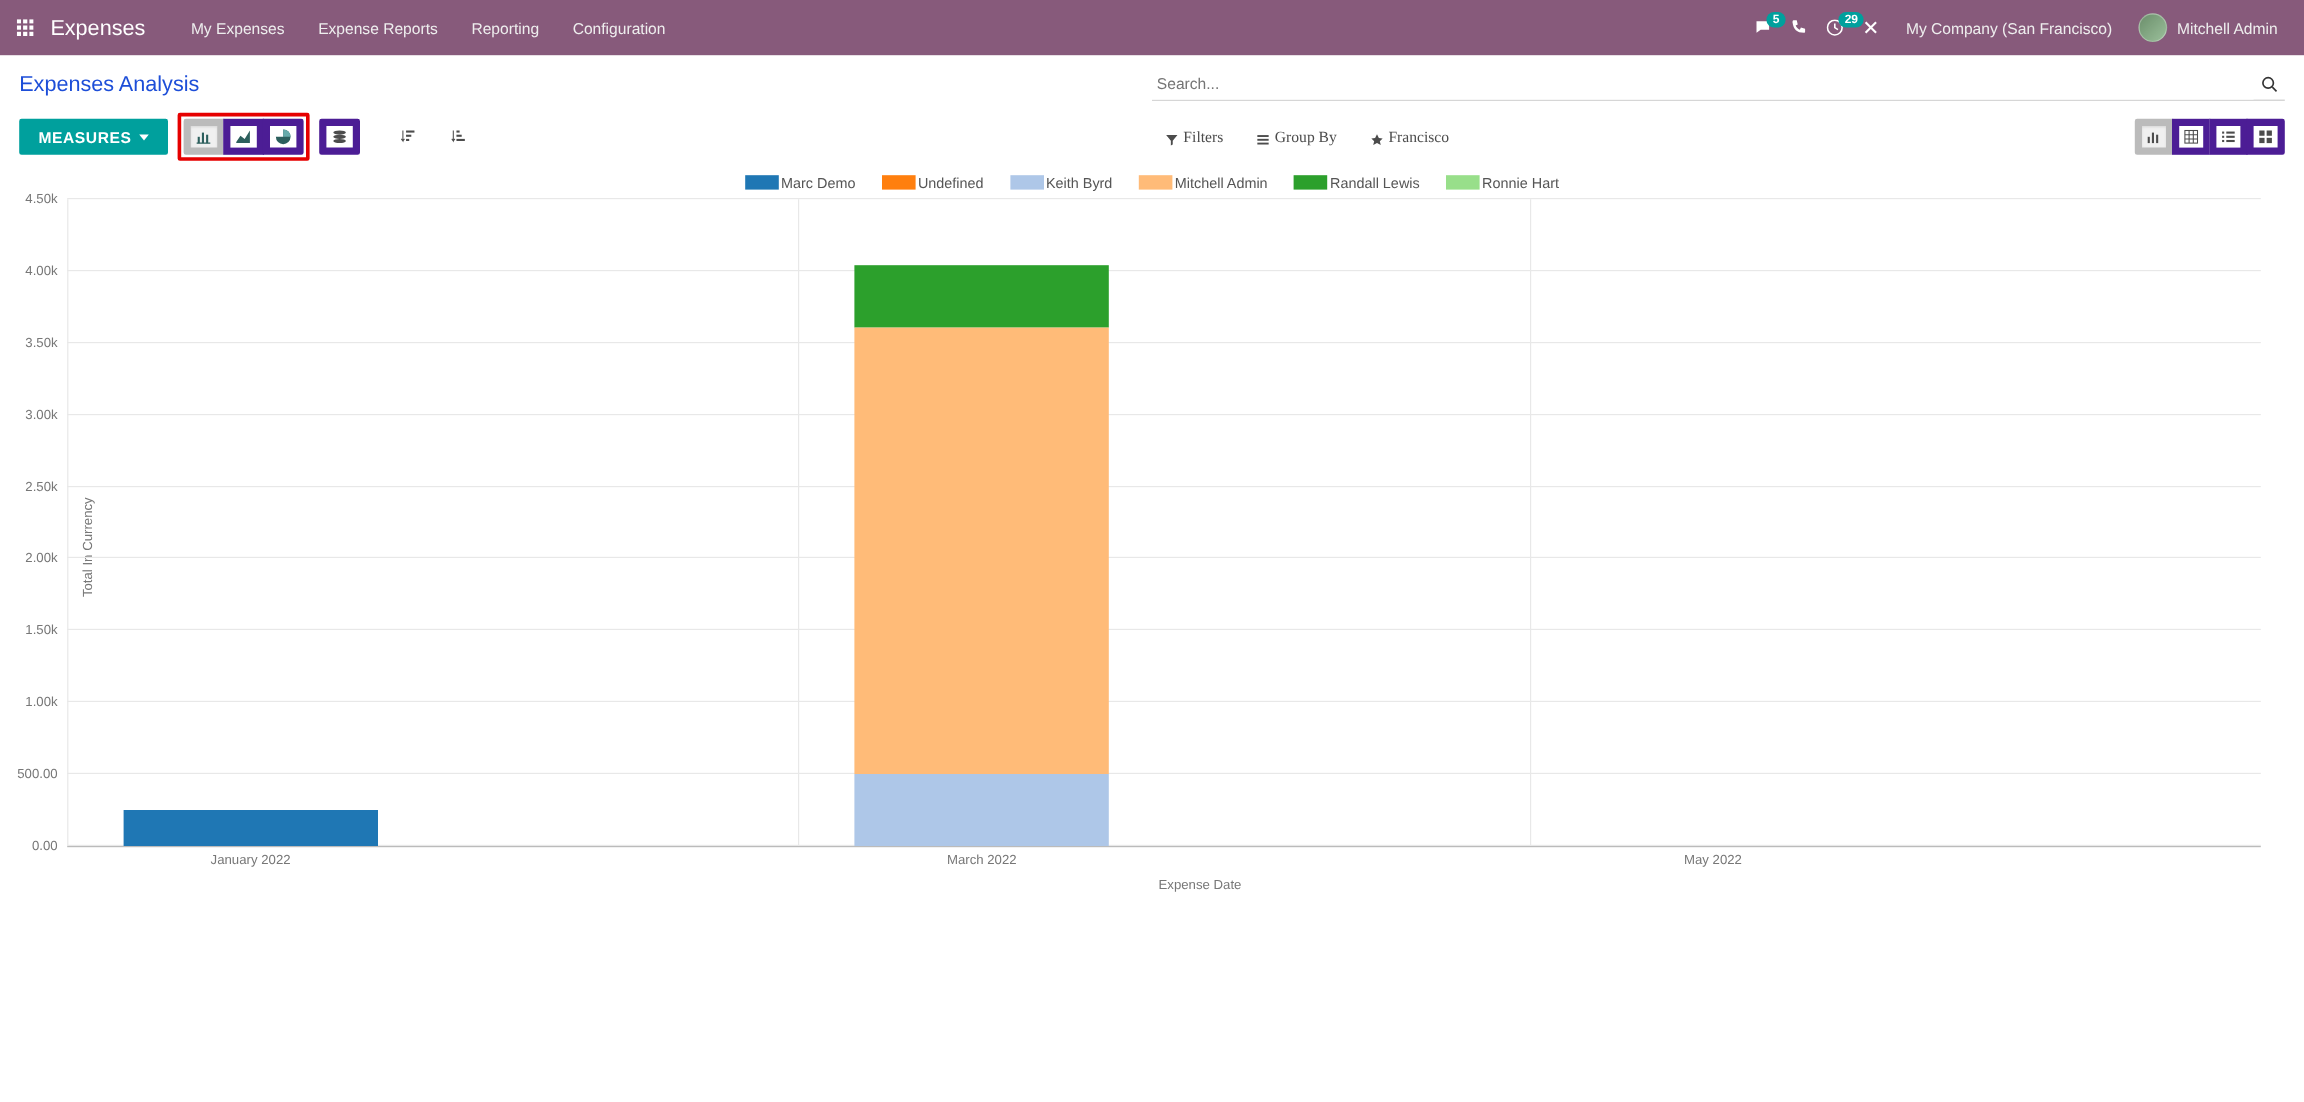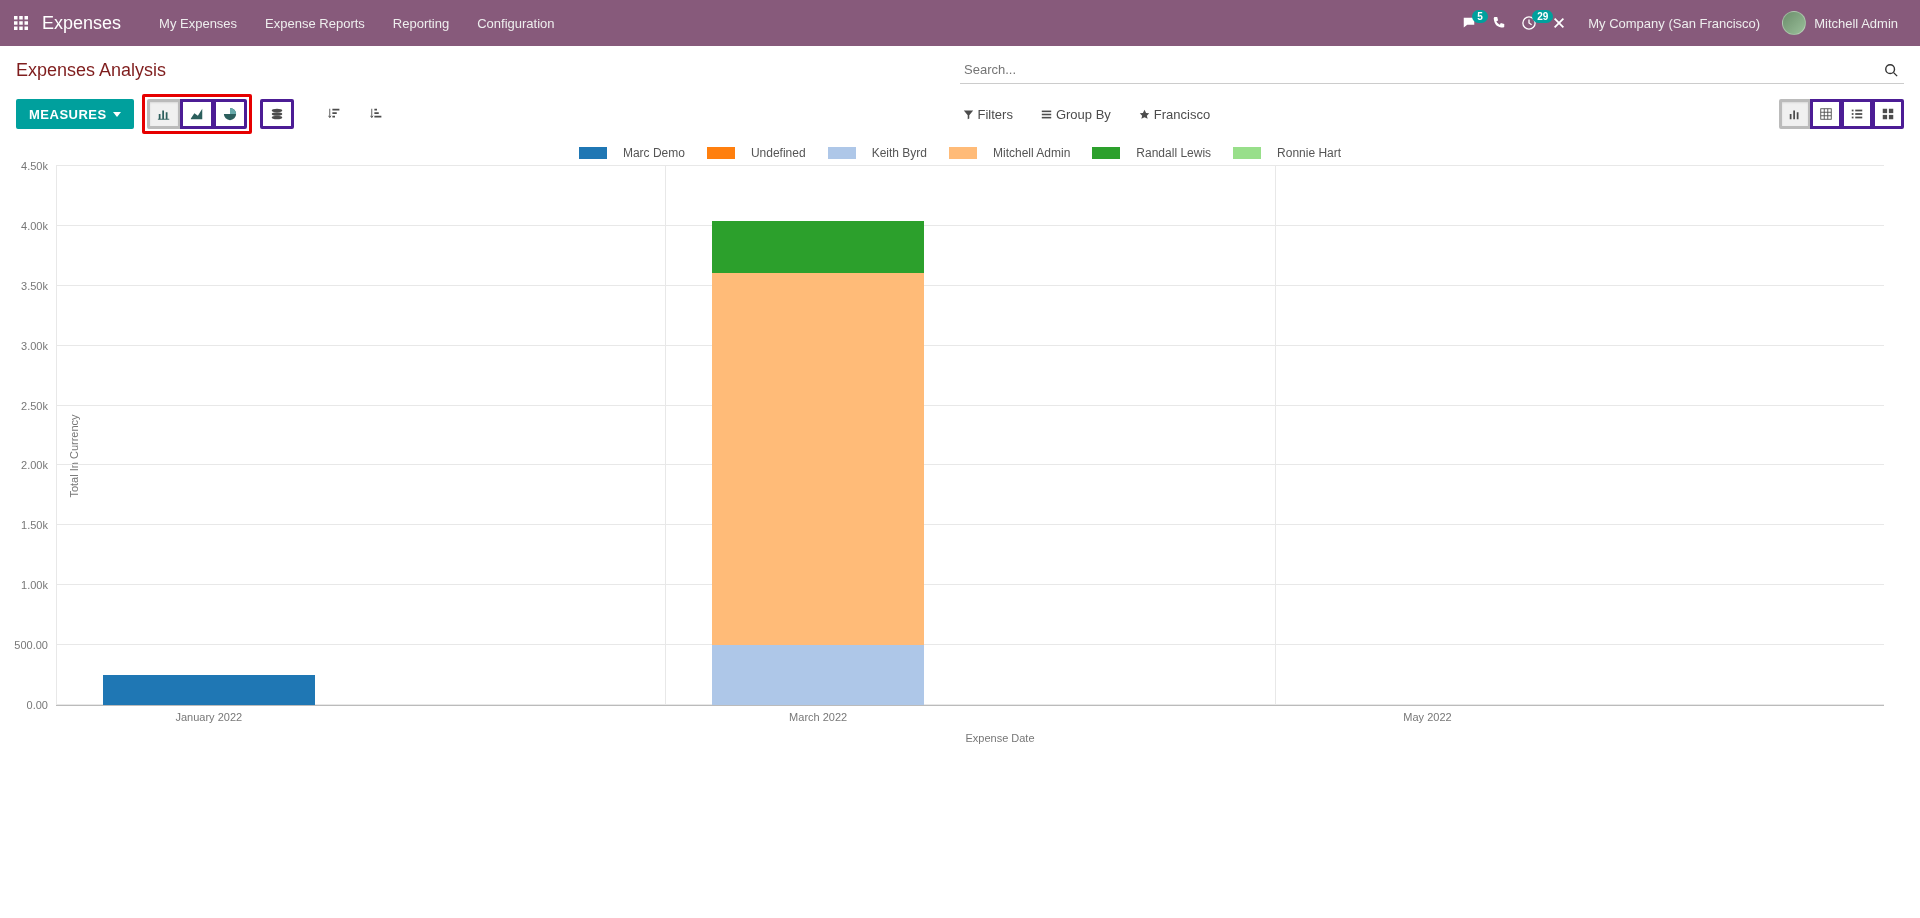--- a/index.html
+++ b/index.html
@@ -11,48 +11,48 @@
 .navbar .brand { font-size: 18px; font-weight: 500; color: #fff; margin-right: 24px; }
 .navbar .nav-link { color: #eee; padding: 0 14px; cursor: pointer; font-size: 13px; height: 46px; display: flex; align-items: center; }
 .navbar .spacer { flex: 1; }
 .navbar .right-item { position: relative; margin: 0 8px; cursor: pointer; display: flex; align-items: center; }
 .navbar .badge { position: absolute; top: -6px; left: 10px; background: #00a09d; color: #fff; border-radius: 8px; font-size: 10px; padding: 1px 5px; font-weight: bold; }
 .navbar .user-name, .navbar .company-name { color: #eee; cursor: pointer; font-size: 13px; }
 .navbar .avatar { width: 24px; height: 24px; border-radius: 50%; background: linear-gradient(135deg,#6b8e6b,#9abf9a); margin-right: 8px; display:inline-block; border:1px solid rgba(255,255,255,0.3); }
 
 
 .title-row { display: flex; align-items: center; padding: 10px 16px 4px 16px; }
-.page-title { font-size: 18px; color: #7f1d1d; font-weight: 400; }
+.page-title { font-size: 18px; color: #1d4ed8; font-weight: 400; }
 .search-wrap { flex: 1; margin-left: 40px; display:flex; align-items:center; border-bottom:1px solid #ccc; }
 .search-input { flex:1; border:none; outline:none; padding:6px 4px; font-size:13px; color:#666; }
 .search-icon { color:#555; padding:0 6px; cursor:pointer; }
 
 
 .toolbar { display:flex; align-items:center; padding: 6px 16px 12px 16px; gap:8px; }
-.btn { border:3px solid #4c1d95; background:#fff; height:30px; display:inline-flex; align-items:center; justify-content:center; padding:0 10px; cursor:pointer; color:#4c4c4c; font-size:13px; border-radius:2px; }
+.btn { border:6px solid #4c1d95; background:#fff; height:30px; display:inline-flex; align-items:center; justify-content:center; padding:0 10px; cursor:pointer; color:#4c4c4c; font-size:13px; border-radius:2px; }
 .btn.teal { background:#00a09d; border-color:#00a09d; color:#fff; font-weight:600; letter-spacing:0.5px; }
 .btn.icon-only { width:34px; padding:0; }
 .btn-group { display:inline-flex; }
 .btn-group .btn { border-radius:0; margin-left:-1px; }
 .btn-group .btn:first-child { border-top-left-radius:2px; border-bottom-left-radius:2px; margin-left:0; }
 .btn-group .btn:last-child { border-top-right-radius:2px; border-bottom-right-radius:2px; }
 .btn.active { background:#f0f0f0; border-color:#bbb; box-shadow: inset 0 1px 2px rgba(0,0,0,0.1); }
 
 .highlight-box { border:3px solid #e60000; padding:2px; display:inline-flex; border-radius:2px; }
 
 .toolbar .spacer { flex:1; }
-.filter-btn { display:inline-flex; align-items:center; gap:4px; cursor:pointer; padding:6px 10px; font-size:13px; color:#4c4c4c; }
+.filter-btn { display:inline-flex; align-items:flex-end; gap:4px; cursor:pointer; padding:6px 10px; font-size:13px; color:#4c4c4c;font-family:Liberation Serif, serif; }
 
 .view-switcher { display:inline-flex; }
 .view-switcher .btn { width:32px; }
 
 
 .chart-area { position:relative; padding: 0 16px 0 16px; }
 .legend { display:flex; justify-content:center; gap:22px; margin-bottom:6px; font-size:12px; color:#555; }
-.legend-item { display:flex; align-items:center; gap:16px; }
+.legend-item { display:flex; align-items:flex-start; gap:2px; }
 .legend-swatch { width:28px; height:12px; display:inline-block; }
 
 
 .plot-container { position:relative; width:100%; height:580px; margin-left:40px; }
 .y-axis-title { position:absolute; left:-24px; top:50%; transform: translateY(-50%) rotate(-90deg); transform-origin: center; font-size:11px; color:#777; white-space:nowrap; }
 .x-axis-title { text-align:center; font-size:11px; color:#777; margin-top:26px; }
 .plot { position:relative; height:540px; width: calc(100% - 60px); border-bottom:1px solid #bbb; }
 .gridline { position:absolute; left:0; right:0; border-top:1px solid #e8e8e8; }
 .y-tick-label { position:absolute; right:100%; transform:translateY(-50%); font-size:11px; color:#777; padding-right:8px; white-space:nowrap; }
 .x-cat { position:absolute; bottom:0; top:0; border-left:1px solid #e8e8e8; }

